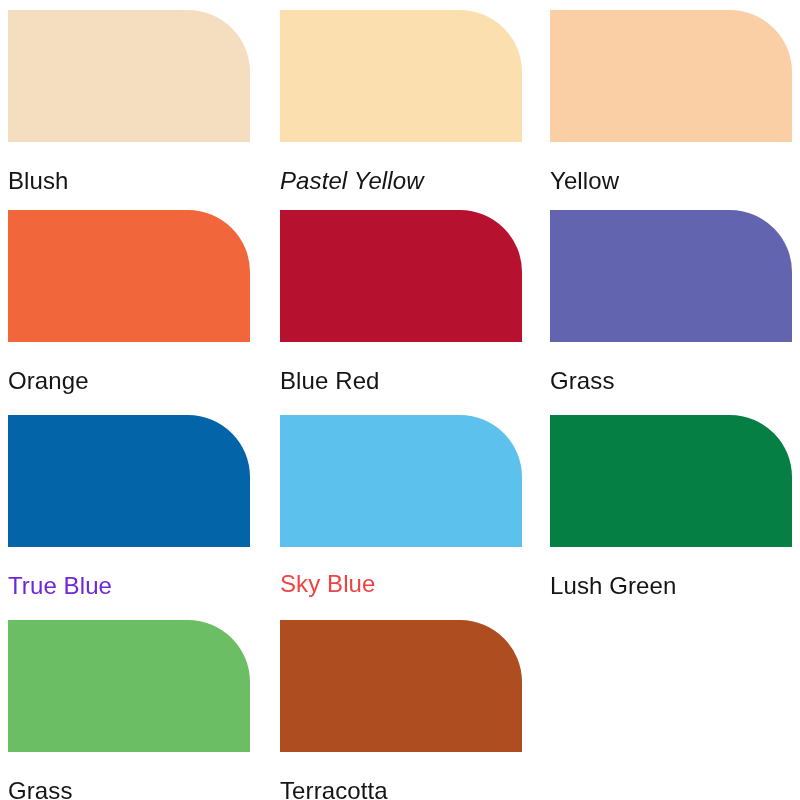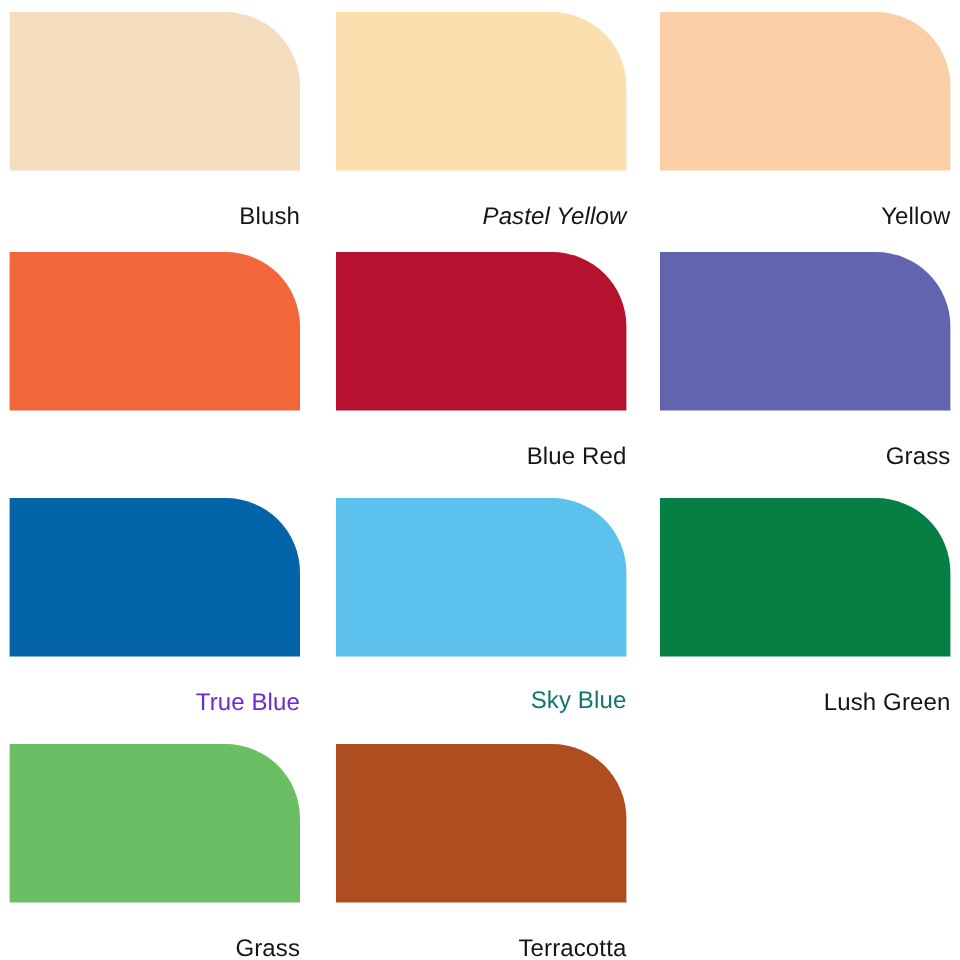--- a/index.html
+++ b/index.html
@@ -37,22 +37,22 @@
     width: 242px;
     height: 132px;
     border-top-right-radius: 62px;
     border-top-left-radius: 0;
     border-bottom-right-radius: 0;
     border-bottom-left-radius: 0;
   }
 
   .swatch-label {
     width: 242px;
-    text-align: right;
-    font-size: 20px;
+    text-align: left;
+    font-size: 24px;
     line-height: 26px;
     color: #151515;
     letter-spacing: 0.1px;
     margin-top: 26px;
     white-space: nowrap;
   }
 
   
   .col-3 .swatch-chip { width: 242px; }
   .col-3 .swatch-label { width: 242px; }
@@ -72,41 +72,42 @@
     <div class="swatch-label" style="color: rgb(21, 21, 21); font-style: italic;">Pastel Yellow</div>
   </div>
 
   <div class="swatch-cell col-3">
     <div class="swatch-chip" style="background-color: rgb(251, 207, 166);"></div>
     <div class="swatch-label" style="color: rgb(21, 21, 21);">Yellow</div>
   </div>
 
   <div class="swatch-cell col-1">
     <div class="swatch-chip" style="background-color: rgb(242, 102, 60);"></div>
+    <div class="swatch-label" style="color: rgb(21, 21, 21);">Orange</div>
   </div>
 
 
   <div class="swatch-cell col-3">
     <div class="swatch-chip" style="background-color: rgb(182, 18, 47);"></div>
     <div class="swatch-label" style="color: rgb(21, 21, 21);">Blue Red</div>
   </div>
 
   <div class="swatch-cell col-1">
     <div class="swatch-chip" style="background-color: rgb(99, 100, 176);"></div>
     <div class="swatch-label" style="color: rgb(21, 21, 21);">Grass</div>
   </div>
 
   <div class="swatch-cell col-2">
     <div class="swatch-chip" style="background-color: rgb(4, 100, 168);"></div>
     <div class="swatch-label" style="color: #6d28d9;">True Blue</div>
   </div>
 
   <div class="swatch-cell col-3">
     <div class="swatch-chip" style="background-color: rgb(92, 193, 236);"></div>
-    <div class="swatch-label" style="color: #0f766e; margin-top: 24px;">Sky Blue</div>
+    <div class="swatch-label" style="color: #ef4444; margin-top: 24px;">Sky Blue</div>
   </div>
 
   <div class="swatch-cell col-1">
     <div class="swatch-chip" style="background-color: rgb(6, 127, 69);"></div>
     <div class="swatch-label" style="color: rgb(21, 21, 21);">Lush Green</div>
   </div>
 
   <div class="swatch-cell col-2">
     <div class="swatch-chip" style="background-color: rgb(108, 190, 100);"></div>
     <div class="swatch-label" style="color: rgb(21, 21, 21);">Grass</div>

